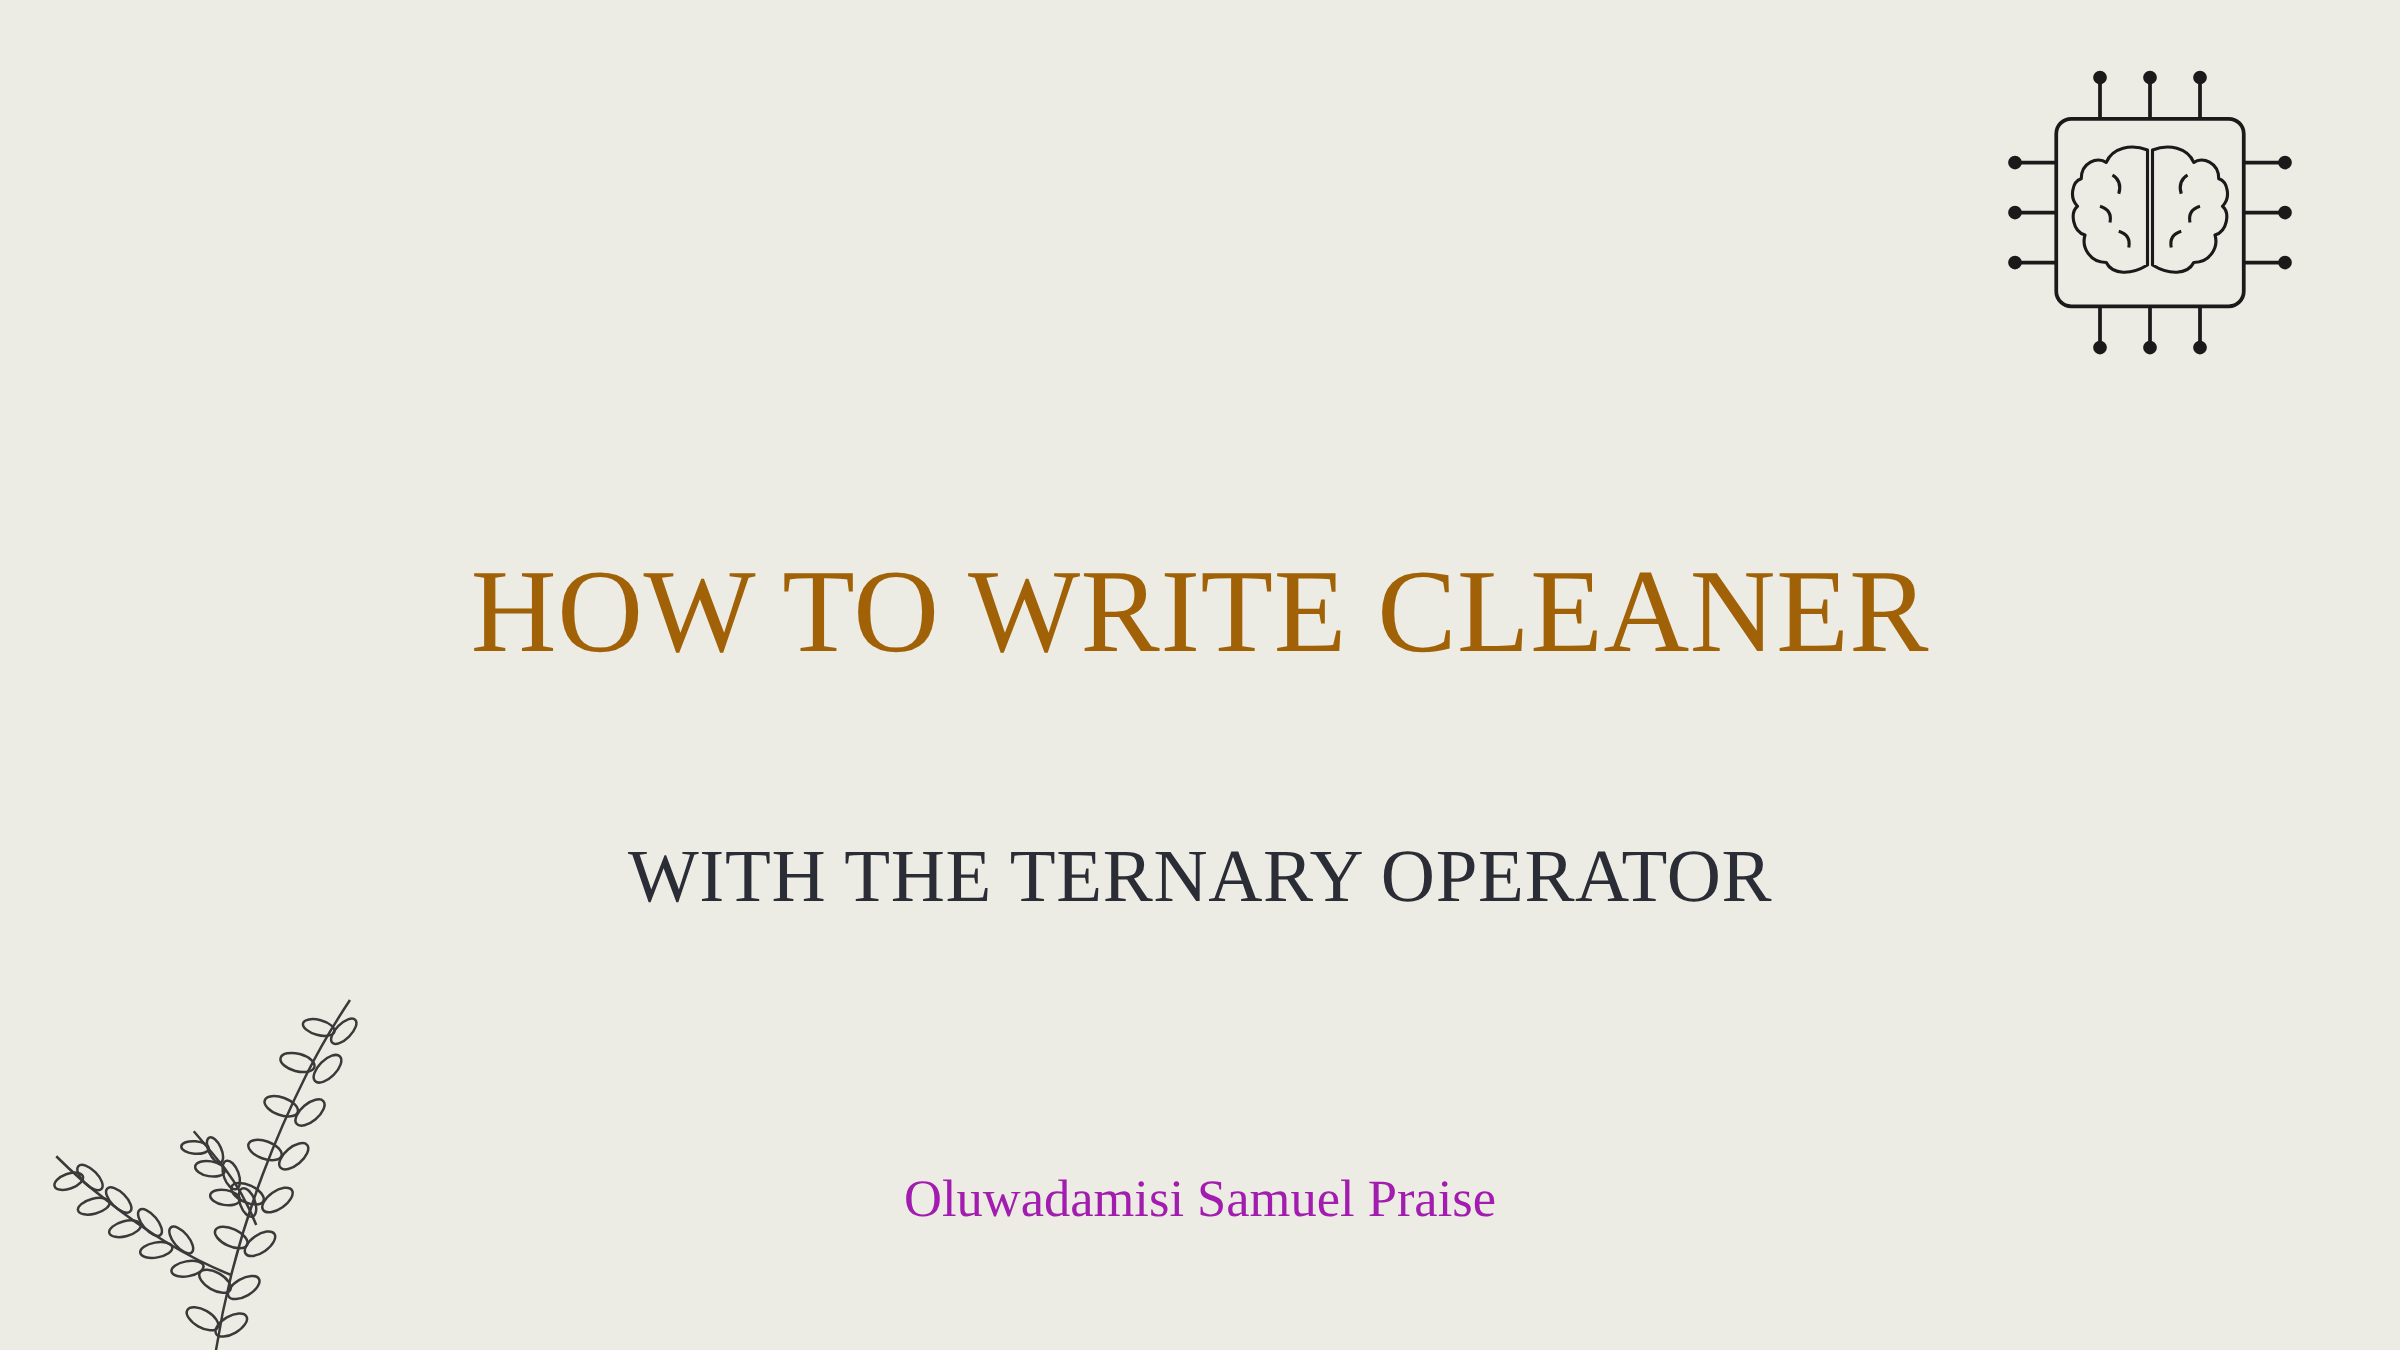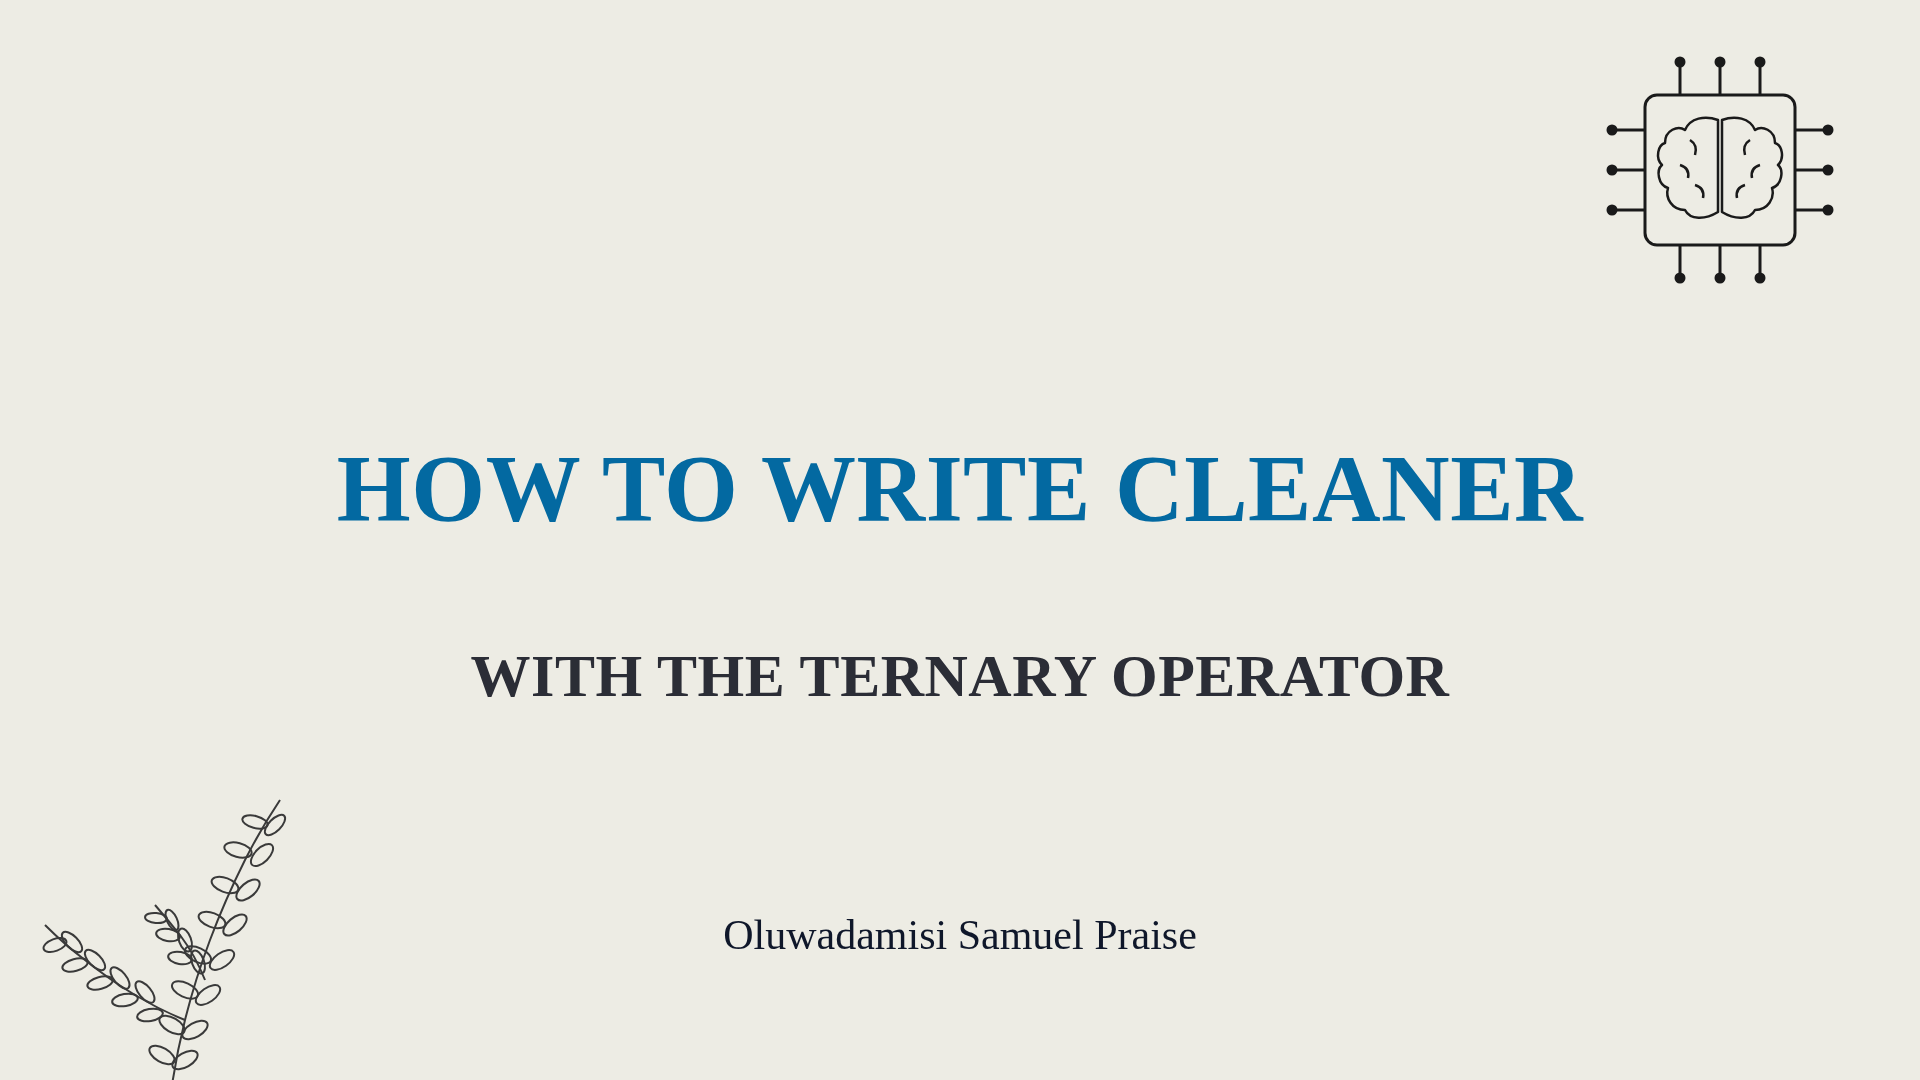--- a/index.html
+++ b/index.html
@@ -19,38 +19,38 @@
     
     .content {
       position: absolute;
       width: 100%;
       top: 430px;
       text-align: center;
     }
     
     .main-title {
       font-size: 95px;
-      font-weight: 700;
-      color: #0369a1;
+      font-weight: 400;
+      color: #a16207;
       line-height: 1.25;
       letter-spacing: 0.5px;
     }
     
     .subtitle {
       font-size: 60px;
-      font-weight: 700;
+      font-weight: 400;
       color: #2b2d36;
-      margin-top: 93px;
+      margin-top: 118px;
       letter-spacing: 0.5px;
     }
     
     .author {
       font-size: 42px;
       font-weight: 400;
-      color: #0f172a;
+      color: #a21caf;
       margin-top: 200px;
     }
     
     .chip-icon {
       position: absolute;
       top: 40px;
       right: 70px;
       width: 260px;
       height: 260px;
     }

